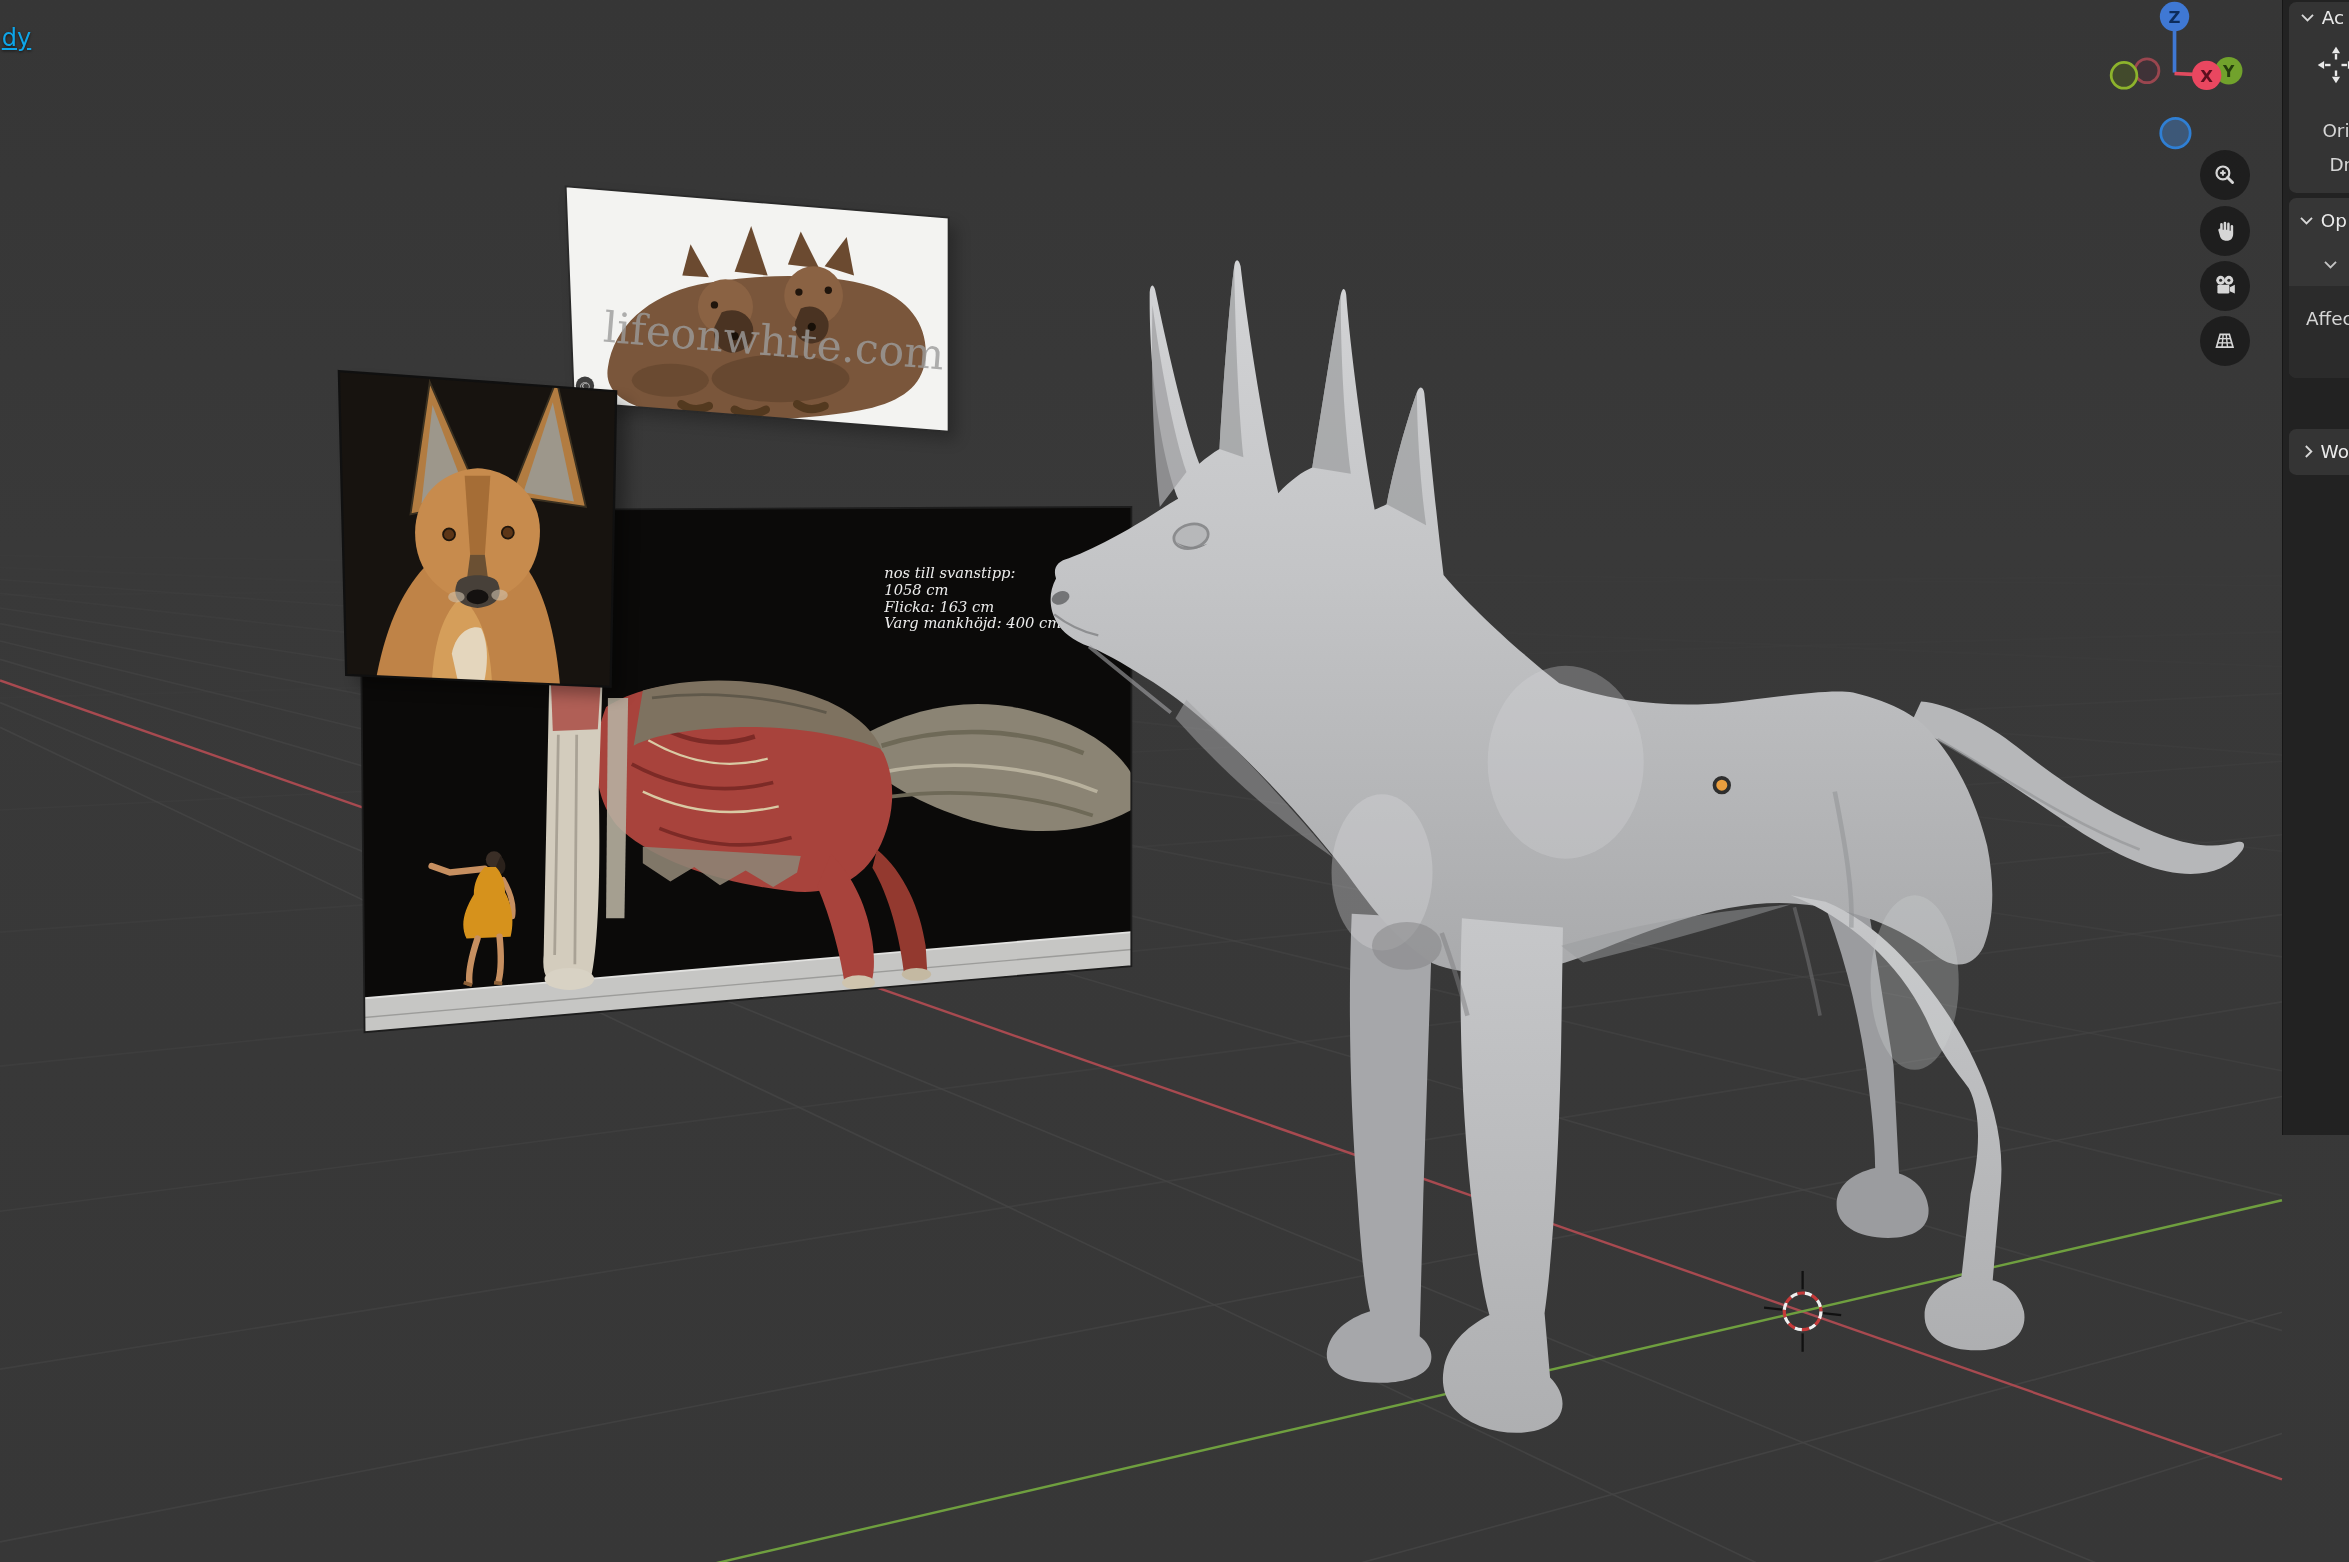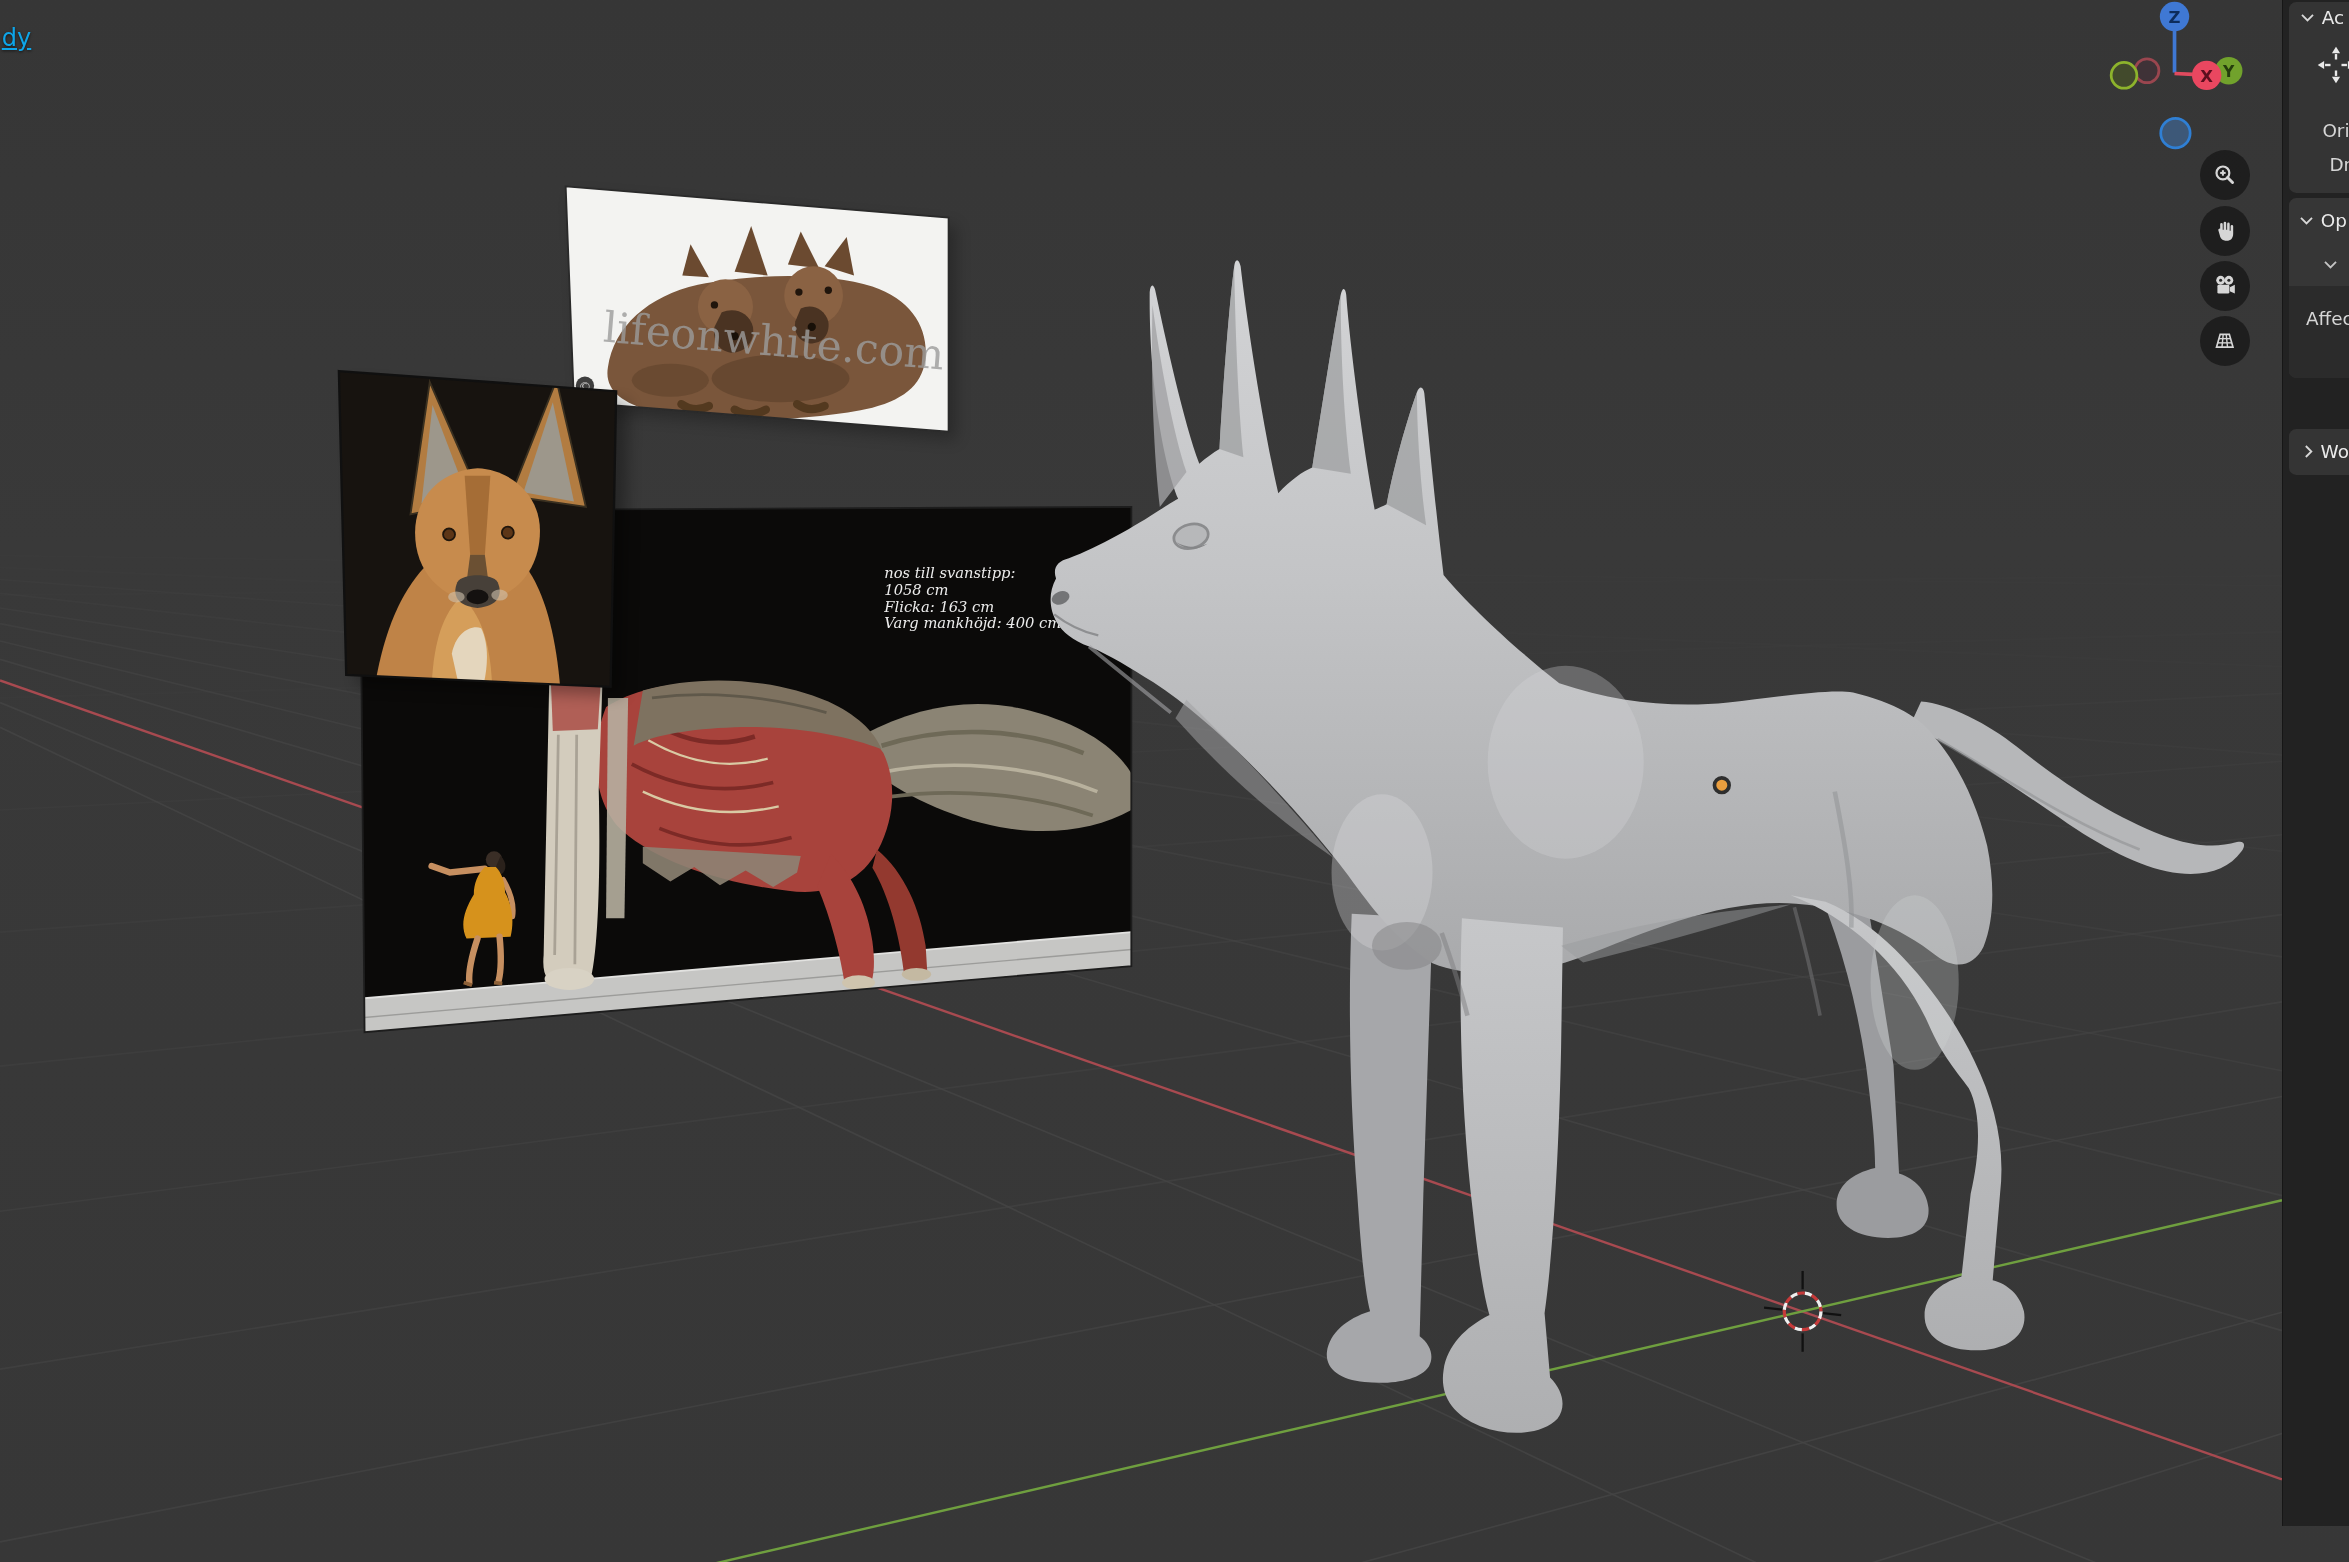--- a/index.html
+++ b/index.html
@@ -10,21 +10,21 @@
   
   .gl{stroke:#454545;stroke-width:1.8;}
   
   .vp-overlay{position:absolute;left:1.8px;top:24px;color:#0ea5e9;font-size:24px;
               text-shadow:0 0.9px 2.8px rgba(0,0,0,.65);text-decoration:underline;}
   
   .navbtn{position:absolute;width:50px;height:50px;border-radius:50%;
           background:rgba(25,25,25,.82);display:flex;align-items:center;justify-content:center;
           cursor:pointer;}
   
-  .props{position:absolute;left:2282px;top:0;width:67px;height:1526px;background:#222222;
+  .props{position:absolute;left:2282px;top:0;width:67px;height:1135px;background:#222222;
          border-left:1.8px solid #161616;overflow:hidden;}
   .panel{position:absolute;left:6.4px;width:138px;border-radius:7.3px;background:#343434;}
   .panel-hdr{display:flex;align-items:center;gap:7.3px;color:#eaeaea;font-size:18.4px;}
   .rowlabel{position:absolute;color:#d6d6d6;font-size:18.4px;white-space:nowrap;}
   .p2body{position:absolute;left:0;right:0;bottom:0;background:#2b2b2b;border-radius:0 0 7.3px 7.3px;}
 </style>
 </head>
 <body>
 
 <div class="stage">

